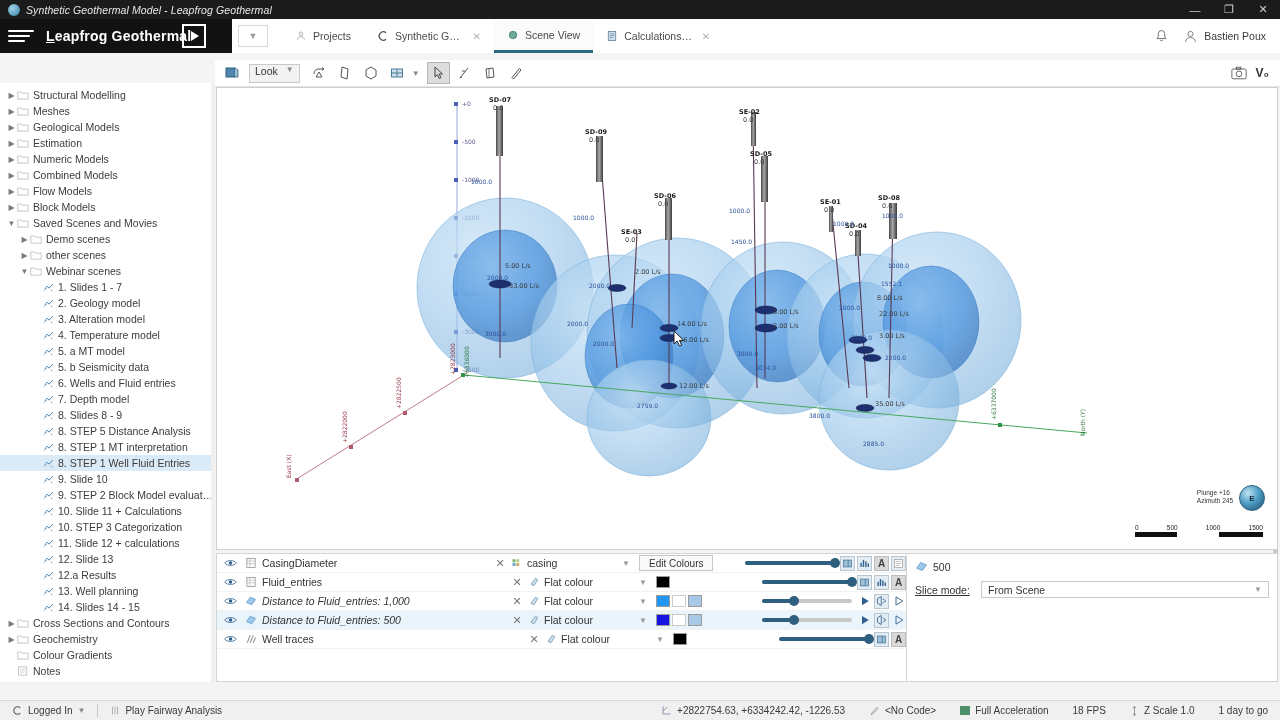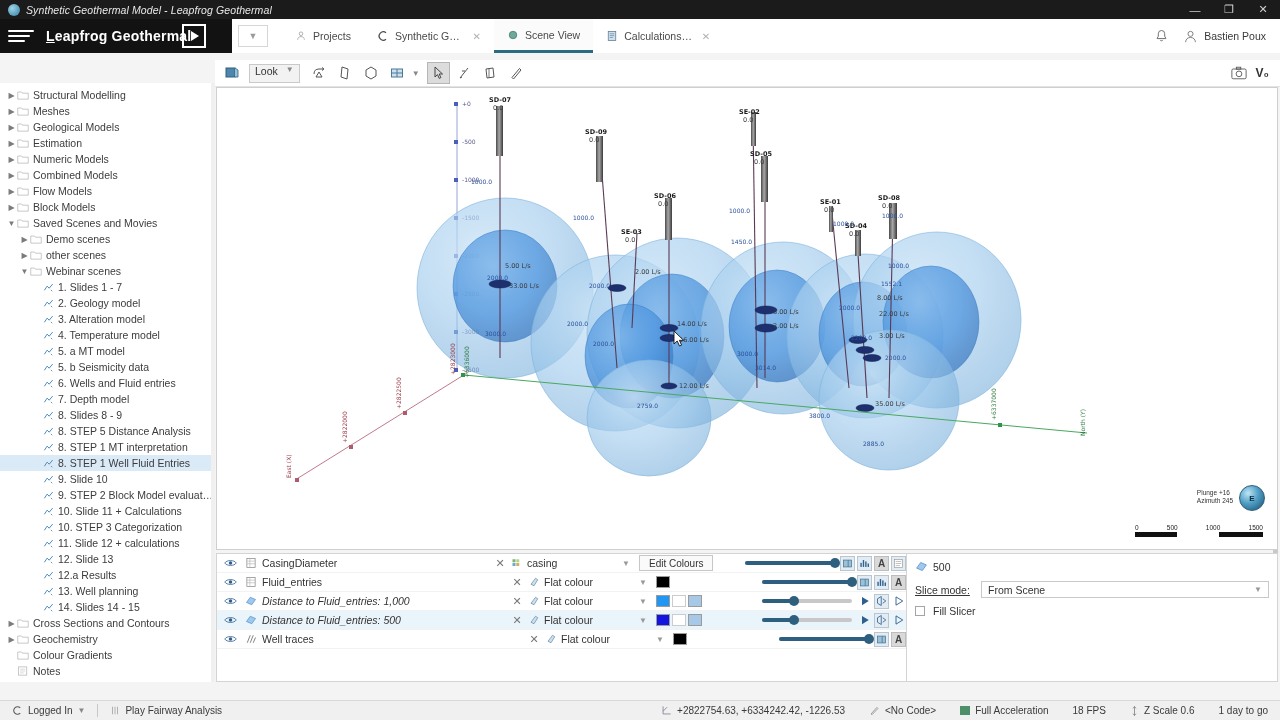--- a/index.html
+++ b/index.html
@@ -1137,24 +1137,20 @@
       </svg>
       <span>500</span>
     </div>
     <div class="pr-row">
       <span class="pr-lab">Slice mode:</span>
       <div class="pr-sel">
         <span>From Scene</span>
         <span class="cv">▼</span>
       </div>
     </div>
-    <div class="pr-row">
-      <span class="chk"></span>
-      <span>Fill Slicer</span>
-    </div>
   </div>
 
   <div class="status">
     <div class="st-item">
       <svg width="11" height="11" viewBox="0 0 16 16">
         <path d="M12 4.2A5.5 5.5 0 1 0 12 11.8" fill="none" stroke="#5a5a5a" stroke-width="1.6"></path>
       </svg>
       <span>Logged In</span>
       <span style="font-size:8px;color:#888;">▼</span>
     </div>
@@ -1182,21 +1178,21 @@
         <span class="green-chip"></span>
         <span>Full Acceleration</span>
       </div>
       <div class="st-item">
         <span>18 FPS</span>
       </div>
       <div class="st-item">
         <svg width="9" height="12" viewBox="0 0 10 16">
           <path d="M5 2 L5 14 M5 2 L3 4.5 M5 2 L7 4.5 M5 14 L3 11.5 M5 14 L7 11.5" stroke="#7a7a7a" stroke-width="1" fill="none"></path>
         </svg>
-        <span>Z Scale 0.6</span>
+        <span>Z Scale 1.0</span>
       </div>
       <div class="st-item">
         <span>1 day to go</span>
       </div>
     </div>
   </div>
 
 </div>
 
 </body></html>

